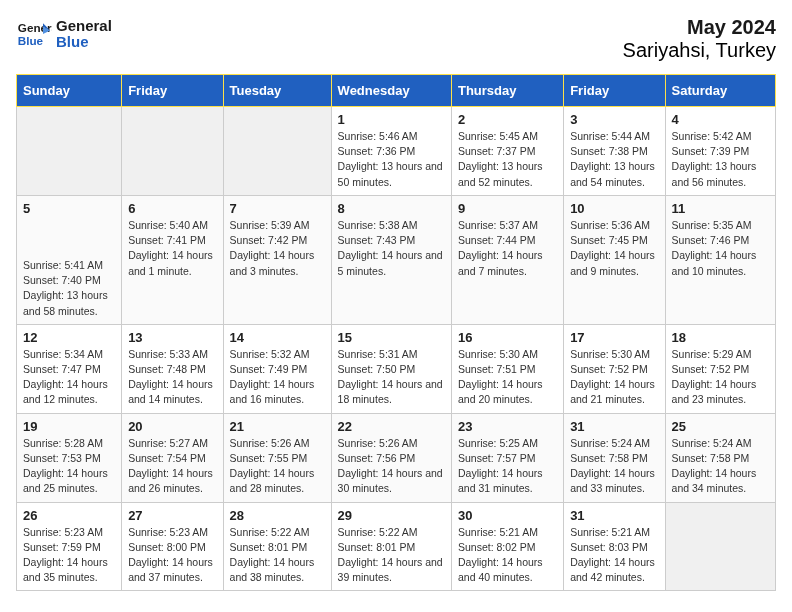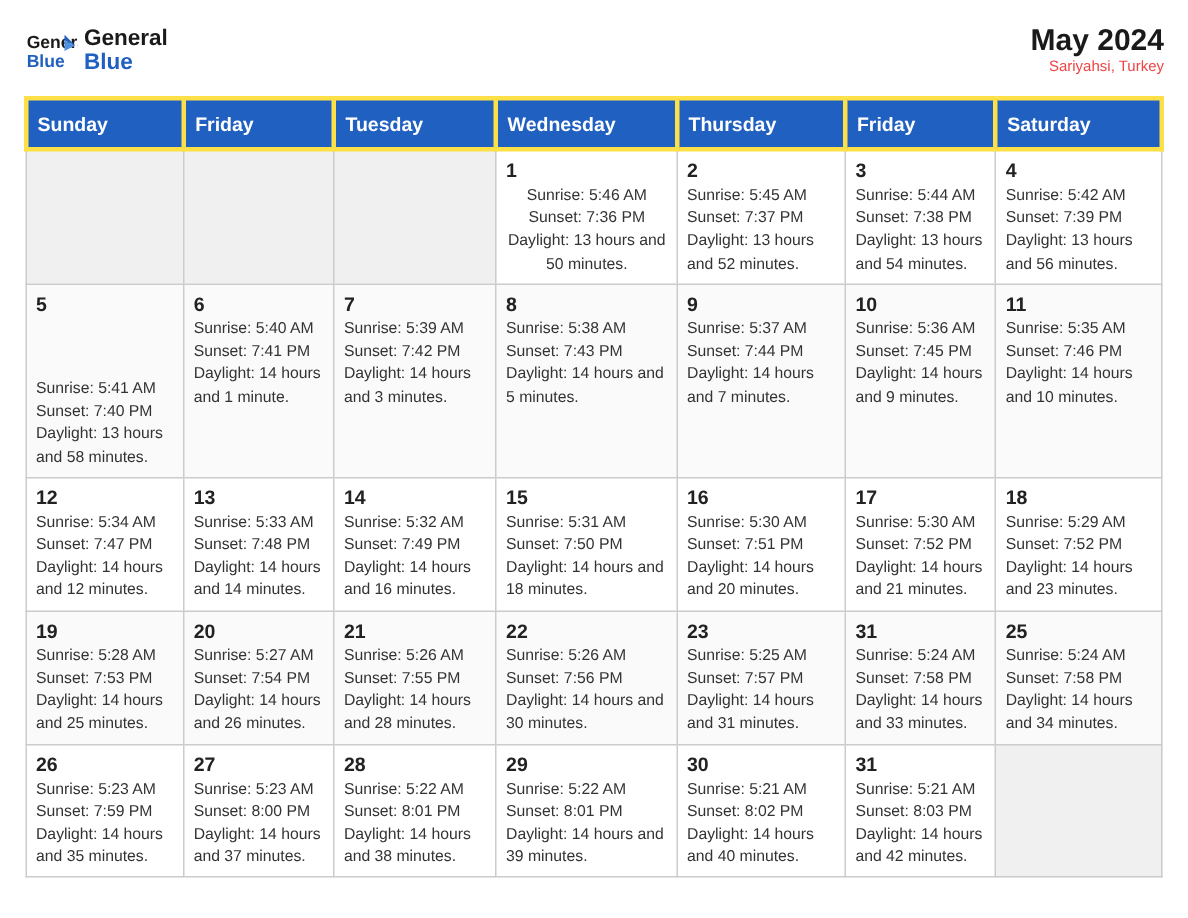--- a/index.html
+++ b/index.html
@@ -27,38 +27,38 @@
     }
     .title-block {
       text-align: right;
     }
     .month-year {
       font-size: 20px;
       font-weight: bold;
       color: #1a1a1a;
     }
     .location {
-      font-size: 10px;
-      color: #ef4444;
+      font-size: 20px;
+      color: #000000;
     }
     table {
       width: 100%;
       border-collapse: collapse;
       font-size: 11px;
     }
     thead tr {
       background: #2060c0;
       color: #fff;
     }
     thead th {
       padding: 8px 6px;
       text-align: left;
       font-size: 13px;
       font-weight: 600;
-      border: 3px solid #fde047;
+      border: 1px solid #fde047;
     }
     tbody tr {
       vertical-align: top;
     }
     tbody td {
       border: 1px solid #ccc;
       padding: 5px 6px;
       min-height: 70px;
       color: #222;
       vertical-align: top;
@@ -121,21 +121,21 @@
         <th>Saturday</th>
       </tr>
   </thead>
   <tbody id="calendar-body">
   <tr>
         <td class="empty-cell"></td>
         <td class="empty-cell"></td>
         <td class="empty-cell"></td>
         <td>
           <span class="day-number">1</span>
-          <div class="cell-content" style="white-space: pre-line; text-align: center;">Sunrise: 5:46 AM
+          <div class="cell-content" style="white-space: pre-line;">Sunrise: 5:46 AM
 Sunset: 7:36 PM
 Daylight: 13 hours and 50 minutes.</div>
         </td>
         <td>
           <span class="day-number">2</span>
           <div class="cell-content" style="white-space: pre-line;">Sunrise: 5:45 AM
 Sunset: 7:37 PM
 Daylight: 13 hours and 52 minutes.</div>
         </td>
         <td>

